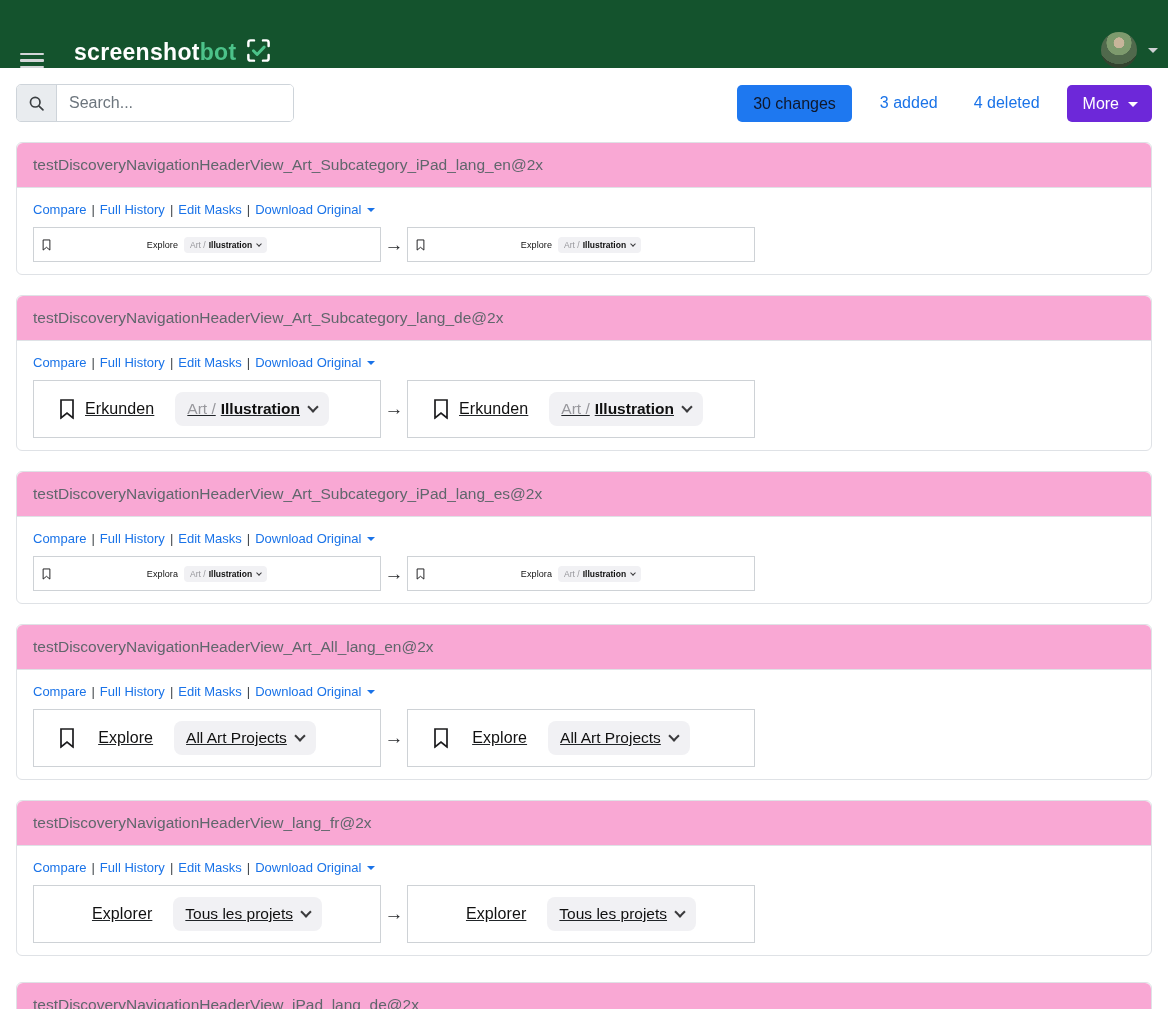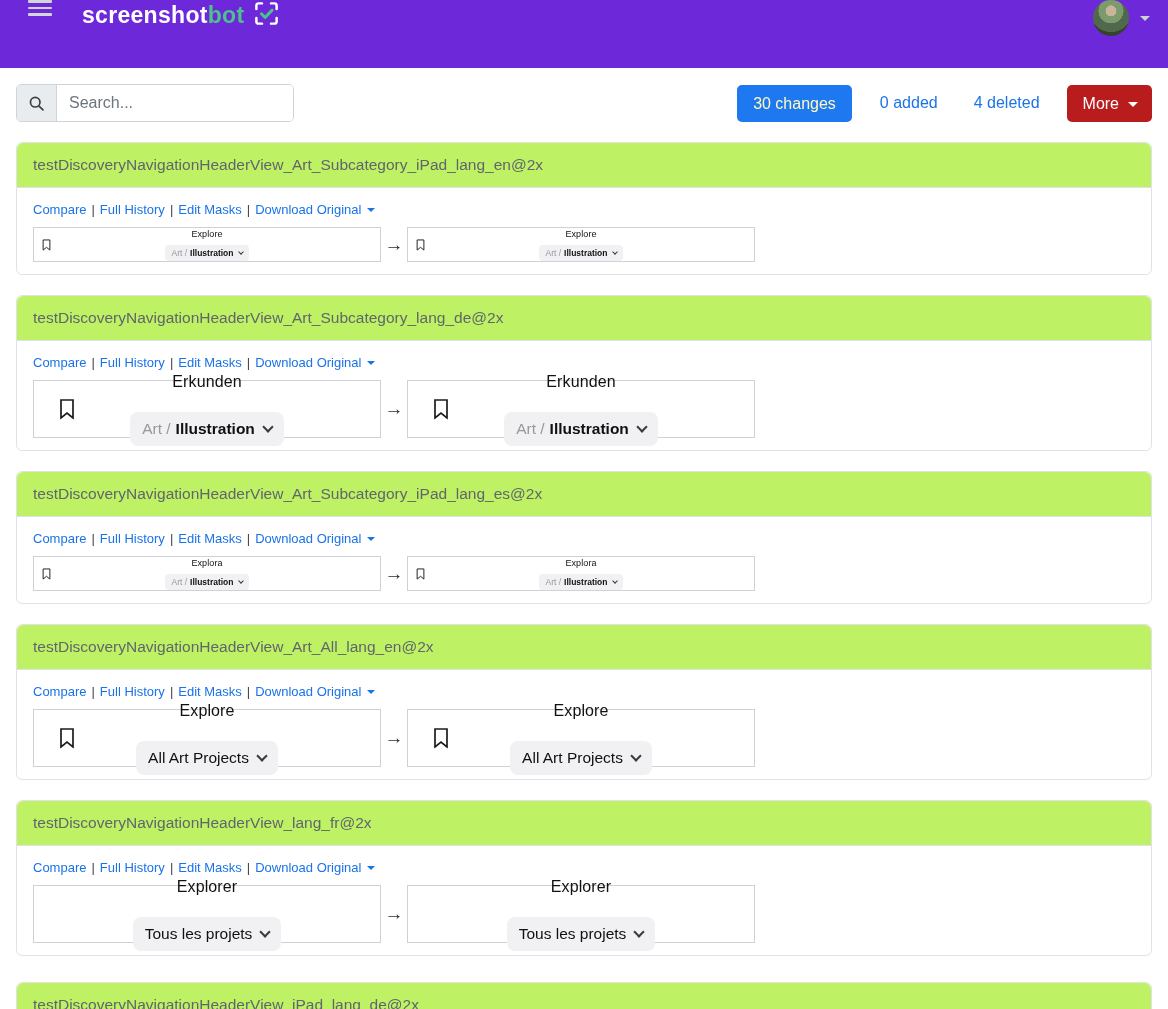--- a/index.html
+++ b/index.html
@@ -1,70 +1,70 @@
 <!DOCTYPE html>
 <html><head>
 <meta charset="utf-8">
 <style>
   * { box-sizing: border-box; margin: 0; padding: 0; }
   html, body { width: 1168px; height: 1009px; overflow: hidden; }
   body { font-family: "Liberation Sans", sans-serif; background: #ffffff; color: #212529; }
 
   
-  .navbar { height: 68px; background: #6d28d9; display: flex; align-items: flex-start; padding: 0 18px; }
+  .navbar { height: 68px; background: #14532d; display: flex; align-items: flex-end; padding: 0 10px; }
   .hamburger { width: 24px; display: flex; flex-direction: column; gap: 4px; cursor: pointer; margin: 0 10px 0 10px; }
   .hamburger span { display: block; height: 2.5px; background: #d3d6d8; border-radius: 1px; }
   .brand { display: flex; align-items: center; gap: 9px; margin-left: 20px; text-decoration: none; }
   .brand-text { font-size: 23px; font-weight: 700; letter-spacing: .3px; color: #ffffff; }
   .brand-text .bot { color: #4cc38a; }
   .user-menu { margin-left: auto; display: flex; align-items: center; cursor: pointer; }
   .avatar { width: 36px; height: 36px; border-radius: 50%; overflow: hidden;
             background: radial-gradient(circle at 50% 30%, #c8b59a 0 17%, #7d9a6d 18% 40%, #50694c 41% 68%, #33432f 69%); }
   .caret { display: inline-block; width: 0; height: 0; border: 5px solid transparent; border-top-color: currentColor; transform: translateY(3px); }
   .user-caret { color: #cfd2d4; margin-left: 11px; }
 
   
   .toolbar { display: flex; align-items: center; padding: 16px 16px 0 16px; }
   .search-group { display: flex; width: 278px; height: 38px; border: 1px solid #ced4da; border-radius: 5px; overflow: hidden; background: #fff; }
   .search-addon { width: 40px; background: #e9ecef; border-right: 1px solid #ced4da; display: flex; align-items: center; justify-content: center; }
   .search-input { flex: 1; border: none; outline: none; padding: 0 12px; font-size: 16px; font-family: inherit; color: #212529; }
   .search-input::placeholder { color: #6c757d; }
   .toolbar-right { margin-left: auto; display: flex; align-items: center; }
   .btn { border: none; border-radius: 5px; font-size: 16px; font-family: inherit; padding: 8px 16px; cursor: pointer; line-height: 21px; }
-  .btn-primary { background: #1e78f0; color: #fef9c3; text-align: right; }
-  .btn-secondary { background: #b91c1c; color: #ffffff; margin-left: 27px; padding-right: 14px; }
+  .btn-primary { background: #1e78f0; color: #0f172a; text-align: right; }
+  .btn-secondary { background: #6d28d9; color: #ffffff; margin-left: 27px; padding-right: 14px; }
   .btn-secondary .caret { border-width: 5px; margin-left: 9px; }
   .txt-link { color: #1a73e8; text-decoration: none; font-size: 16px; }
   .added-link { margin-left: 28px; }
   .deleted-link { margin-left: 36px; }
 
   
   .card { border: 1px solid #dfe2e6; border-radius: 6px; margin: 20px 16px 0 16px; background: #fff; }
-  .card-header { background: #bef264; border-bottom: 1px solid #dfe2e6; border-radius: 6px 6px 0 0;
+  .card-header { background: #f9a8d4; border-bottom: 1px solid #dfe2e6; border-radius: 6px 6px 0 0;
                  padding: 12px 16px; font-size: 15.5px; line-height: 20px; color: #60666c; }
   .card-body { padding: 12px 16px 12px 16px; }
   .links-row { font-size: 13px; line-height: 19px; margin-bottom: 8px; }
   .links-row a { color: #1a73e8; text-decoration: none; cursor: pointer; }
   .sep { color: #41464b; margin: 0 5px; }
   .dl-caret { color: #1a73e8; border-width: 4px; margin-left: 6px; transform: translateY(2px); }
 
   .compare-row { display: flex; align-items: center; }
   .thumb { position: relative; width: 348px; border: 1px solid #ced2d6; background: #fff;
            display: flex; align-items: center; justify-content: center; cursor: pointer; }
   .thumb.ipad { height: 35px; }
   .thumb.iphone { height: 58px; }
   .arrow-cell { width: 26px; text-align: center; font-size: 19px; color: #26282b; flex: 0 0 26px; }
 
   .bookmark { position: absolute; top: 50%; transform: translateY(-50%); }
   .ipad .bookmark { left: 8px; width: 9px; height: 12px; }
   .iphone .bookmark { left: 25px; width: 16px; height: 21px; }
 
-  .thumb-content { display: flex; align-items: center; flex-direction: column; }
+  .thumb-content { display: flex; align-items: center; }
   .ipad .thumb-content { gap: 6px; font-size: 9px; }
-  .iphone .thumb-content { gap: 21px; font-size: 16px; }
+  .iphone .thumb-content { gap: 21px; font-size: 16px; text-decoration: underline; }
   .thumb-title { color: #111; font-weight: 500; letter-spacing: .1px; }
 
   .pill { display: inline-flex; align-items: center; background: #f1f1f4; color: #101010; }
   .iphone .pill { padding: 8px 12px; border-radius: 8px; font-size: 15.5px; gap: 5px; }
   .ipad .pill { padding: 3px 6px; border-radius: 4px; font-size: 8.5px; gap: 3px; }
   .pill-prefix { color: #97979c; }
   .pill-label { font-weight: 700; }
   .pill.plain .pill-label { font-weight: 500; }
   .chev { display: inline-block; border-right: 2px solid #3a3a3c; border-bottom: 2px solid #3a3a3c; transform: rotate(45deg); }
   .iphone .chev { width: 8px; height: 8px; margin: -4px 0 0 4px; }
@@ -101,21 +101,21 @@
     <div class="search-addon">
       <svg width="17" height="17" viewBox="0 0 20 20" fill="none">
         <circle cx="8.5" cy="8.5" r="5.6" stroke="#3c4043" stroke-width="2"></circle>
         <line x1="13" y1="13" x2="17.6" y2="17.6" stroke="#3c4043" stroke-width="2" stroke-linecap="round"></line>
       </svg>
     </div>
     <input class="search-input" type="text" placeholder="Search..." style="">
   </div>
   <div class="toolbar-right">
     <button class="btn btn-primary">30 changes</button>
-    <a class="txt-link added-link">0 added</a>
+    <a class="txt-link added-link">3 added</a>
     <a class="txt-link deleted-link">4 deleted</a>
     <button class="btn btn-secondary"><span>More</span><span class="caret"></span></button>
   </div>
 </div>
 
 <section class="card">
   <div class="card-header">testDiscoveryNavigationHeaderView_Art_Subcategory_iPad_lang_en@2x</div>
   <div class="card-body">
     <div class="links-row">
       <a>Compare</a><span class="sep">|</span><a>Full History</a><span class="sep">|</span><a>Edit Masks</a><span class="sep">|</span><a><span>Download Original</span><span class="caret dl-caret"></span></a>

